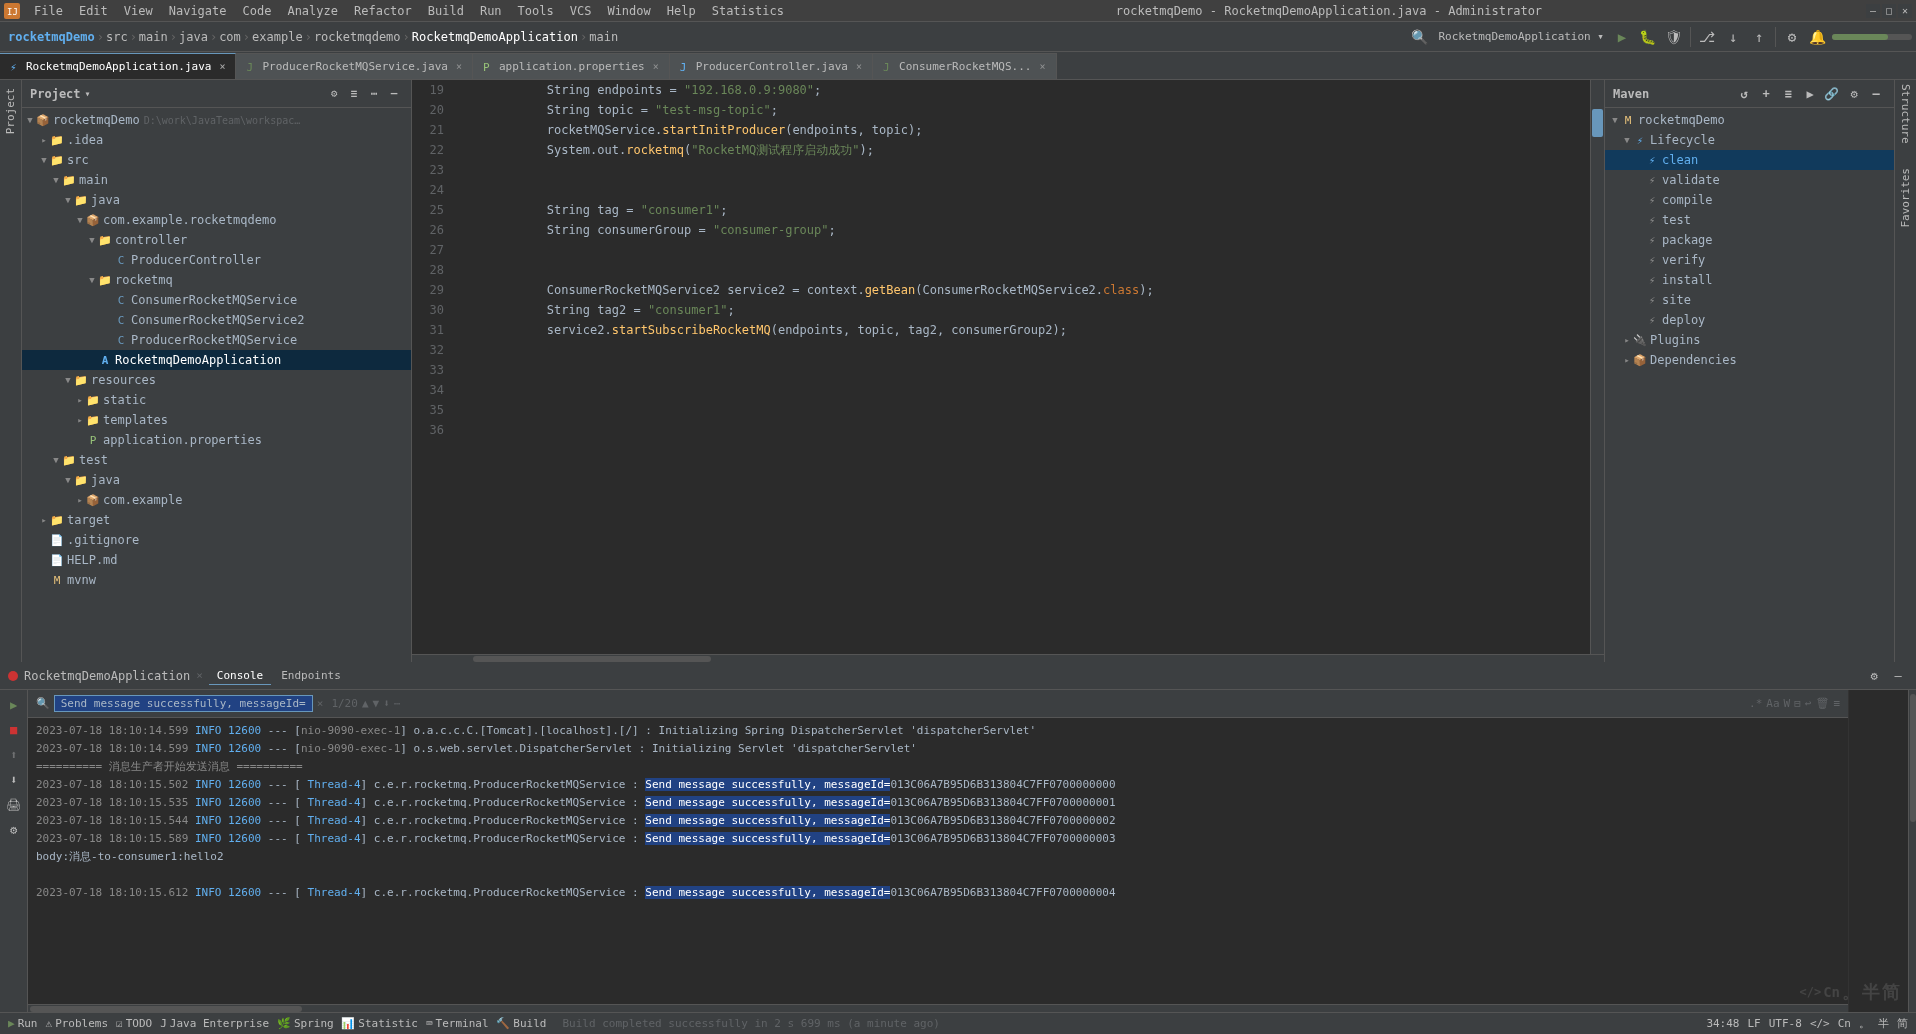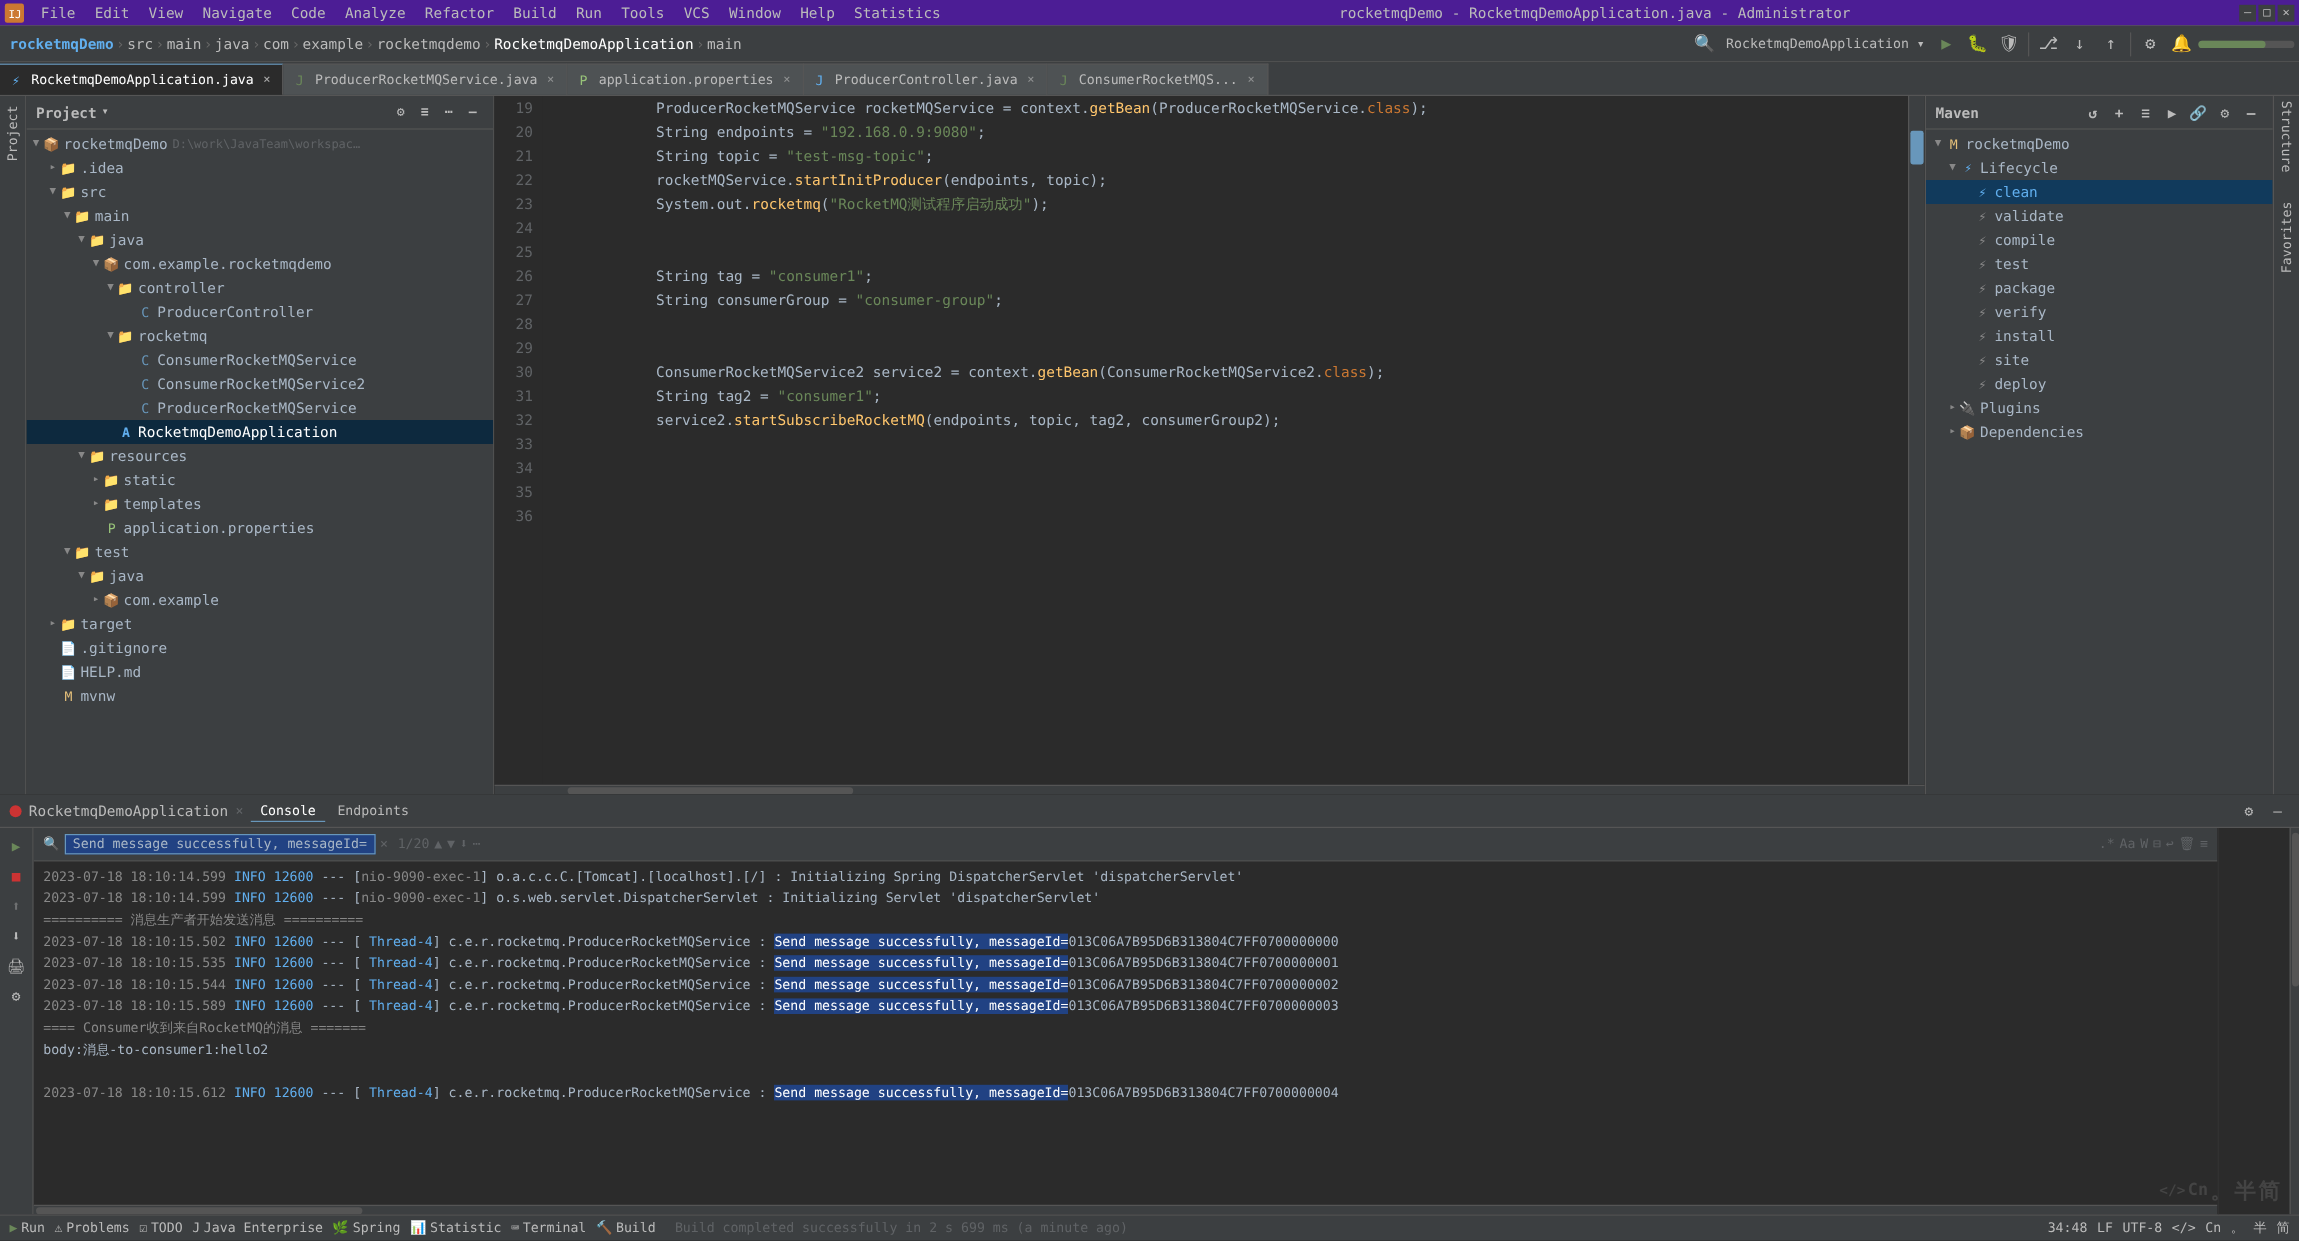--- a/index.html
+++ b/index.html
@@ -1,19 +1,19 @@
 <!DOCTYPE html>
 <html><head>
   <meta charset="utf-8">
   <style>
     * { margin: 0; padding: 0; box-sizing: border-box; }
     body { font-family: 'Consolas', 'Monaco', monospace; font-size: 12px; background: #2b2b2b; color: #a9b7c6; overflow: hidden; width: 1916px; height: 1034px; }
     
     
-    .menu-bar { background: #4c1d95; height: 22px; display: flex; align-items: center; padding: 0 4px; border-bottom: 1px solid #555; }
+    .menu-bar { background: #404040; height: 22px; display: flex; align-items: center; padding: 0 4px; border-bottom: 1px solid #555; }
     .menu-bar .app-icon { width: 16px; height: 16px; background: #cc7832; margin-right: 6px; border-radius: 2px; display: flex; align-items: center; justify-content: center; font-size: 10px; color: white; }
     .menu-item { padding: 0 8px; height: 22px; line-height: 22px; cursor: pointer; font-size: 12px; color: #bbbbbb; }
     .title-bar { flex: 1; text-align: center; font-size: 12px; color: #bbbbbb; }
     .window-controls { display: flex; gap: 2px; }
     .win-btn { width: 14px; height: 14px; border-radius: 0; display: flex; align-items: center; justify-content: center; font-size: 10px; color: #bbbbbb; cursor: pointer; background: #3c3f41; border: none; }
 
     
     .toolbar { background: #3c3f41; height: 30px; display: flex; align-items: center; padding: 0 4px; border-bottom: 1px solid #555; gap: 2px; }
     .toolbar-btn { width: 24px; height: 24px; display: flex; align-items: center; justify-content: center; cursor: pointer; border-radius: 2px; color: #bbbbbb; font-size: 14px; }
     .toolbar-separator { width: 1px; height: 20px; background: #555; margin: 0 2px; }
@@ -399,21 +399,20 @@
           <div>31</div>
           <div>32</div>
           <div>33</div>
           <div>34</div>
           <div>35</div>
           <div>36</div>
         </div>
       </div>
 
       <div class="code-area" style="overflow:auto;">
-        <div class="code-line">            <span class="cls">ProducerRocketMQService</span> <span class="var">rocketMQService</span> = <span class="var">context</span>.<span class="method">getBean</span>(<span class="cls">ProducerRocketMQService</span>.<span class="kw">class</span>);</div>
         <div class="code-line">            <span class="cls">String</span> <span class="var">endpoints</span> = <span class="str">"192.168.0.9:9080"</span>;</div>
         <div class="code-line">            <span class="cls">String</span> <span class="var">topic</span> = <span class="str">"test-msg-topic"</span>;</div>
         <div class="code-line">            <span class="var">rocketMQService</span>.<span class="method">startInitProducer</span>(<span class="var">endpoints</span>, <span class="var">topic</span>);</div>
         <div class="code-line">            <span class="cls">System</span>.<span class="var">out</span>.<span class="method">rocketmq</span>(<span class="str">"RocketMQ测试程序启动成功"</span>);</div>
         <div class="code-line">&nbsp;</div>
         <div class="code-line">&nbsp;</div>
         <div class="code-line">            <span class="cls">String</span> <span class="var">tag</span> = <span class="str">"consumer1"</span>;</div>
         <div class="code-line">            <span class="cls">String</span> <span class="var">consumerGroup</span> = <span class="str">"consumer-group"</span>;</div>
         <div class="code-line">&nbsp;</div>
         <div class="code-line">&nbsp;</div>
@@ -599,21 +598,20 @@
         </div>
         <div class="log-line">
           <span style="color:#888;">2023-07-18 18:10:15.535</span>  <span style="color:#61afef;">INFO</span> <span style="color:#61afef;">12600</span> --- [         <span style="color:#61afef;">Thread-4</span>] <span>c.e.r.rocketmq.ProducerRocketMQService</span>   : <span style="background:#214283; color:#ffffff;">Send message successfully, messageId=</span><span>013C06A7B95D6B313804C7FF0700000001</span>
         </div>
         <div class="log-line">
           <span style="color:#888;">2023-07-18 18:10:15.544</span>  <span style="color:#61afef;">INFO</span> <span style="color:#61afef;">12600</span> --- [         <span style="color:#61afef;">Thread-4</span>] <span>c.e.r.rocketmq.ProducerRocketMQService</span>   : <span style="background:#214283; color:#ffffff;">Send message successfully, messageId=</span><span>013C06A7B95D6B313804C7FF0700000002</span>
         </div>
         <div class="log-line">
           <span style="color:#888;">2023-07-18 18:10:15.589</span>  <span style="color:#61afef;">INFO</span> <span style="color:#61afef;">12600</span> --- [         <span style="color:#61afef;">Thread-4</span>] <span>c.e.r.rocketmq.ProducerRocketMQService</span>   : <span style="background:#214283; color:#ffffff;">Send message successfully, messageId=</span><span>013C06A7B95D6B313804C7FF0700000003</span>
         </div>
-        <div class="log-line" style="color:#888;">==== Consumer收到来自RocketMQ的消息 =======</div>
         <div class="log-line log-info">body:消息-to-consumer1:hello2</div>
         <div class="log-line">&nbsp;</div>
         <div class="log-line">
           <span style="color:#888;">2023-07-18 18:10:15.612</span>  <span style="color:#61afef;">INFO</span> <span style="color:#61afef;">12600</span> --- [         <span style="color:#61afef;">Thread-4</span>] <span>c.e.r.rocketmq.ProducerRocketMQService</span>   : <span style="background:#214283; color:#ffffff;">Send message successfully, messageId=</span><span>013C06A7B95D6B313804C7FF0700000004</span>
         </div>
       </div>
 
       <div style="height:8px; background:#3c3f41; border-top:1px solid #555; display:flex; align-items:center; padding:0 2px;">
         <div style="height:6px; width:15%; background:#555; border-radius:3px;"></div>
       </div>

